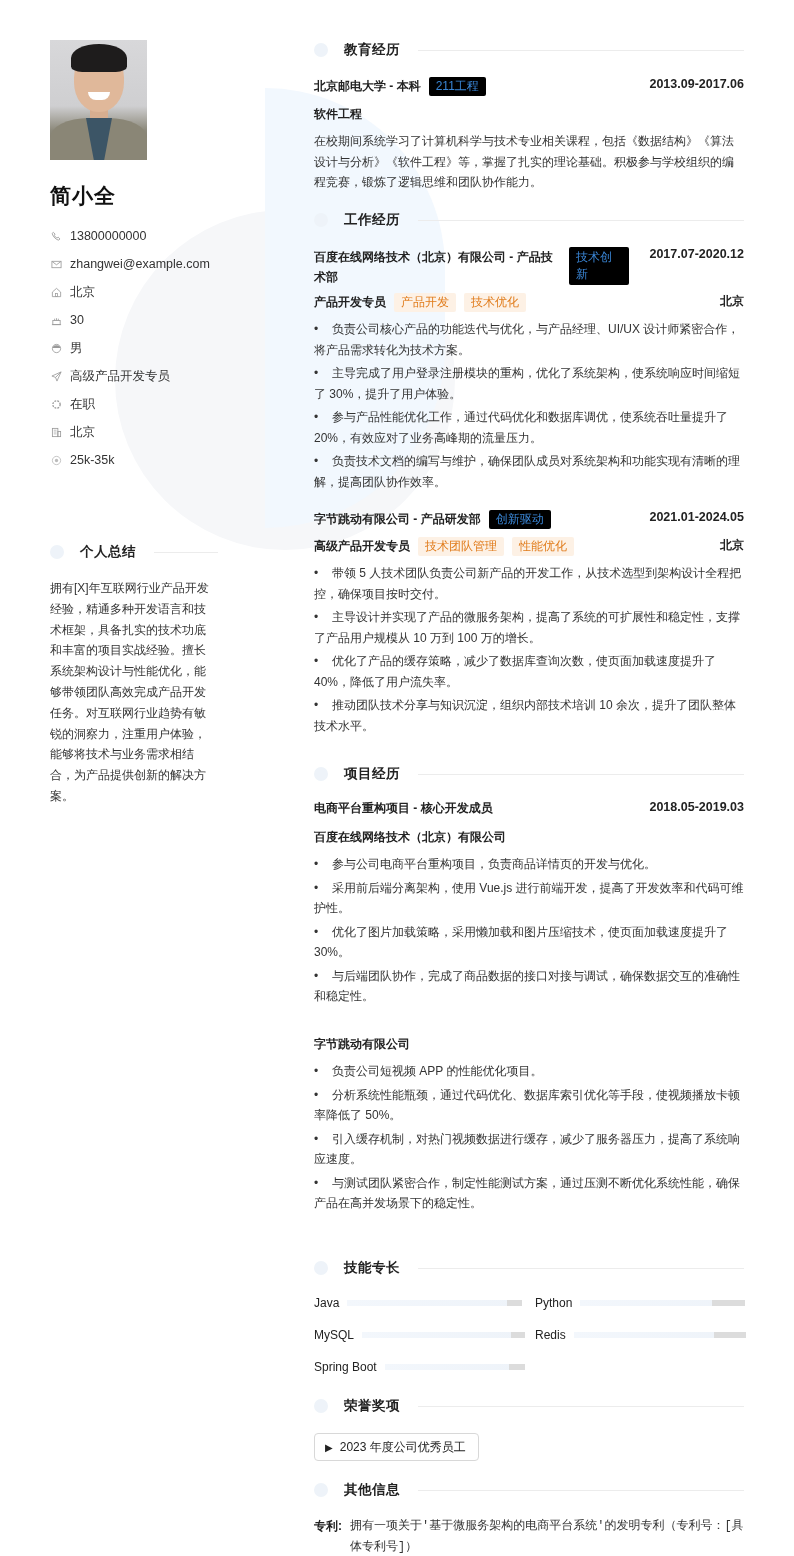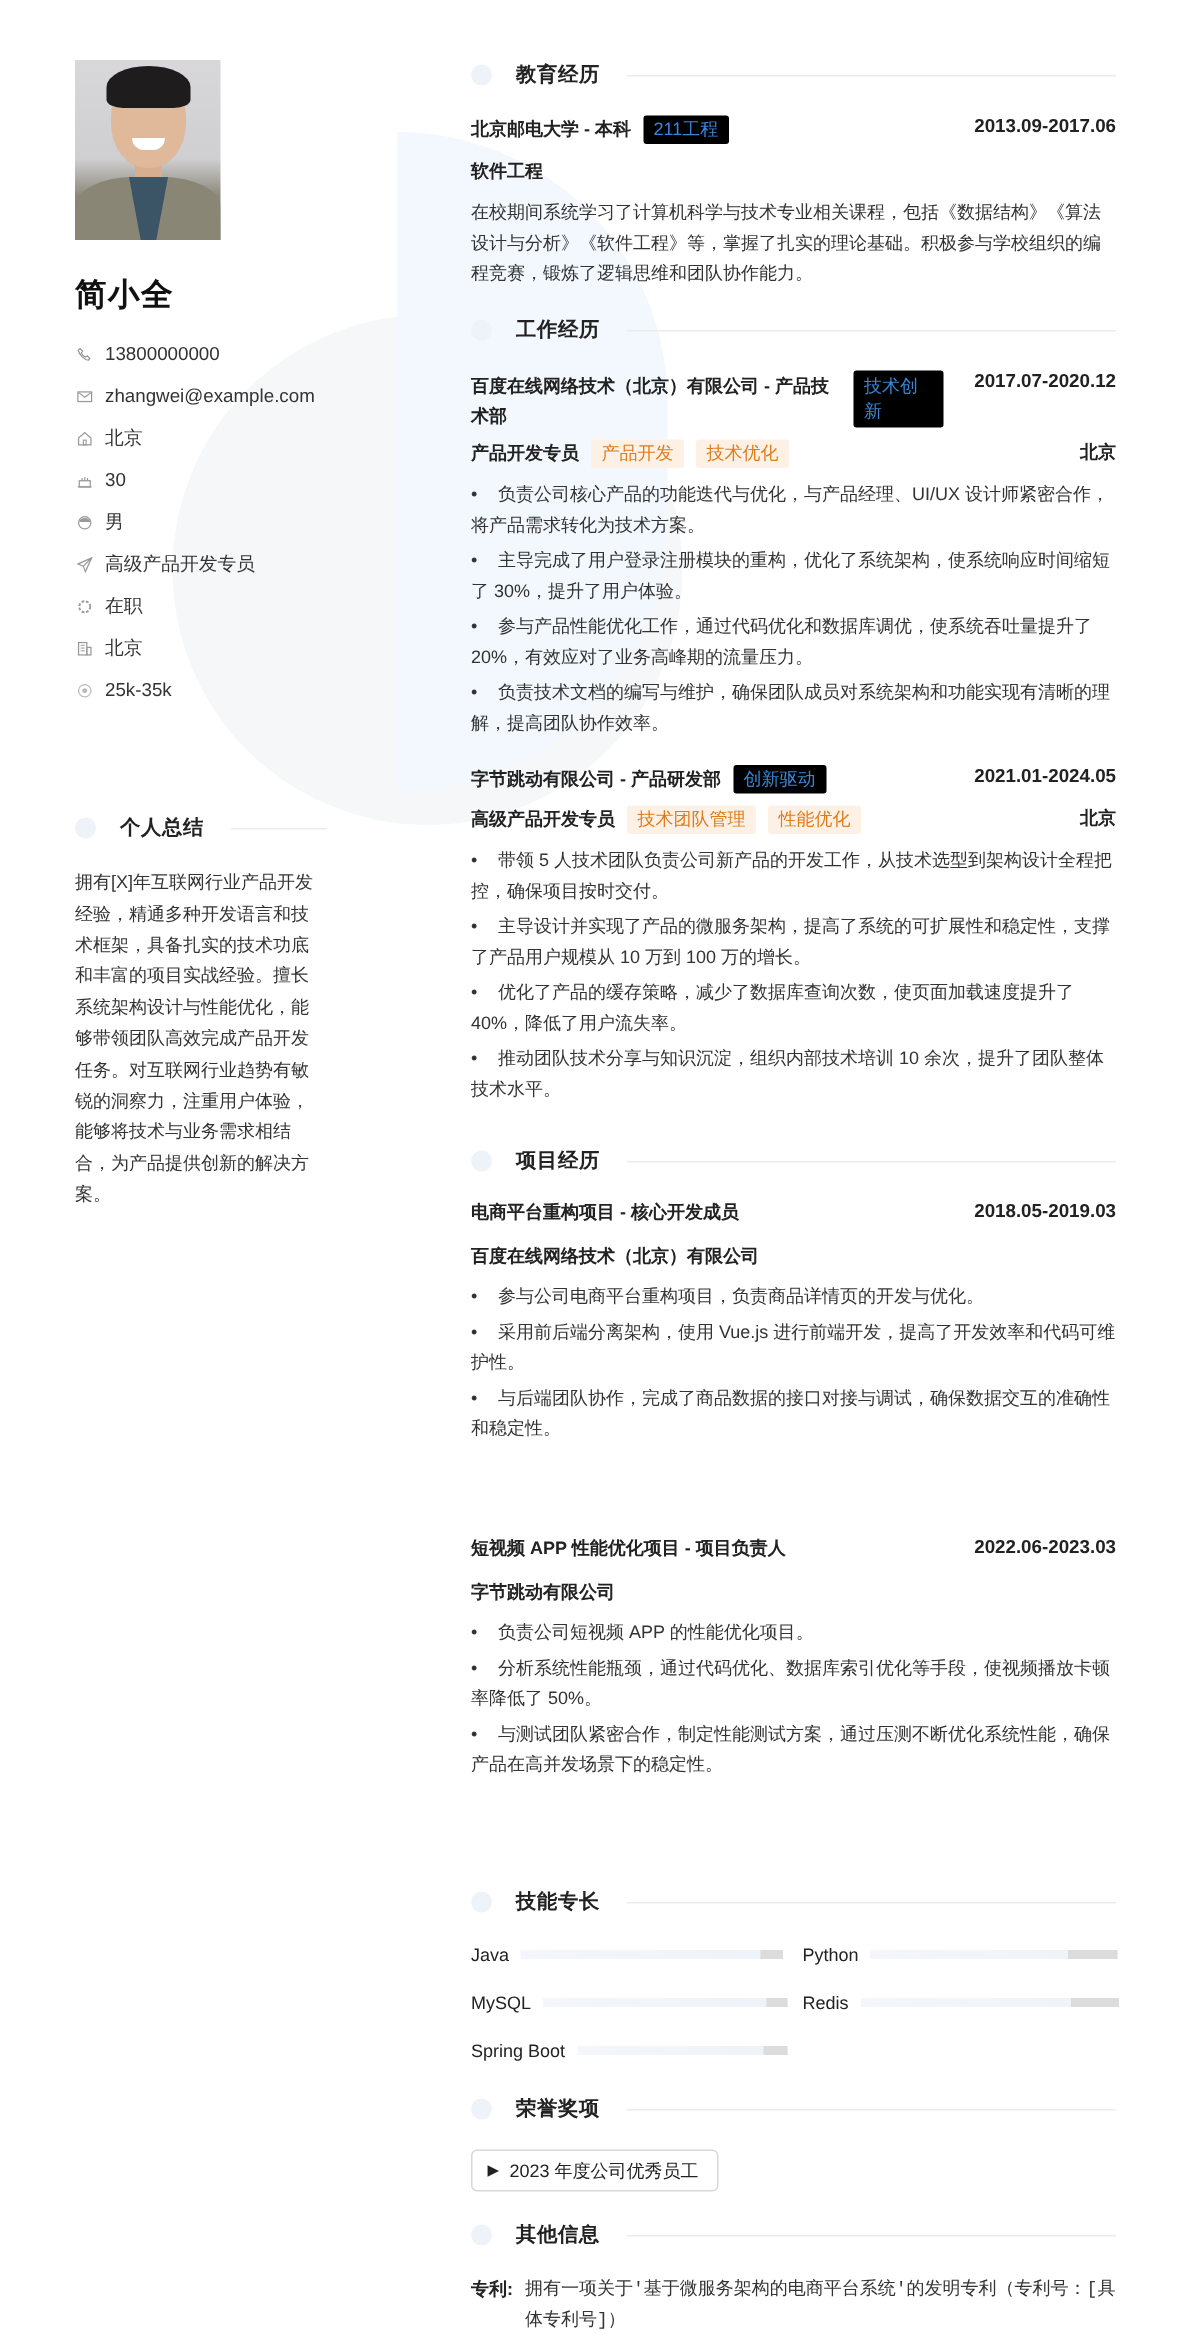--- a/index.html
+++ b/index.html
@@ -223,31 +223,29 @@
     </div>
 
     <div class="abs" style="top:760px;">
       <div class="row">
         <span class="b">电商平台重构项目 - 核心开发成员</span>
         <span class="date">2018.05-2019.03</span>
       </div>
       <div class="b" style="margin-top:12px;">百度在线网络技术（北京）有限公司</div>
       <div class="bul" style="margin-top:8px;"><span class="dot">•</span><span>参与公司电商平台重构项目，负责商品详情页的开发与优化。</span></div>
       <div class="bul"><span class="dot">•</span><span>采用前后端分离架构，使用 Vue.js 进行前端开发，提高了开发效率和代码可维护性。</span></div>
+      <div class="bul"><span class="dot">•</span><span>优化了图片加载策略，采用懒加载和图片压缩技术，使页面加载速度提升了 30%。</span></div>
       <div class="bul"><span class="dot">•</span><span>与后端团队协作，完成了商品数据的接口对接与调试，确保数据交互的准确性和稳定性。</span></div>
     </div>
 
     <div class="abs" style="top:984px;">
-      <div class="row">
-        <span class="b">短视频 APP 性能优化项目 - 项目负责人</span>
-        <span class="date">2022.06-2023.03</span>
-      </div>
       <div class="b" style="margin-top:12px;">字节跳动有限公司</div>
       <div class="bul" style="margin-top:8px;"><span class="dot">•</span><span>负责公司短视频 APP 的性能优化项目。</span></div>
       <div class="bul"><span class="dot">•</span><span>分析系统性能瓶颈，通过代码优化、数据库索引优化等手段，使视频播放卡顿率降低了 50%。</span></div>
+      <div class="bul"><span class="dot">•</span><span>引入缓存机制，对热门视频数据进行缓存，减少了服务器压力，提高了系统响应速度。</span></div>
       <div class="bul"><span class="dot">•</span><span>与测试团队紧密合作，制定性能测试方案，通过压测不断优化系统性能，确保产品在高并发场景下的稳定性。</span></div>
     </div>
 
     <div class="abs sec-head" style="top:1218px;">
       <span class="sec-dot"></span>
       <span class="sec-title">技能专长</span>
       <span class="sec-line"></span>
     </div>
     <div class="skill" style="left:0; top:1256px;">
       <span>Java</span>

